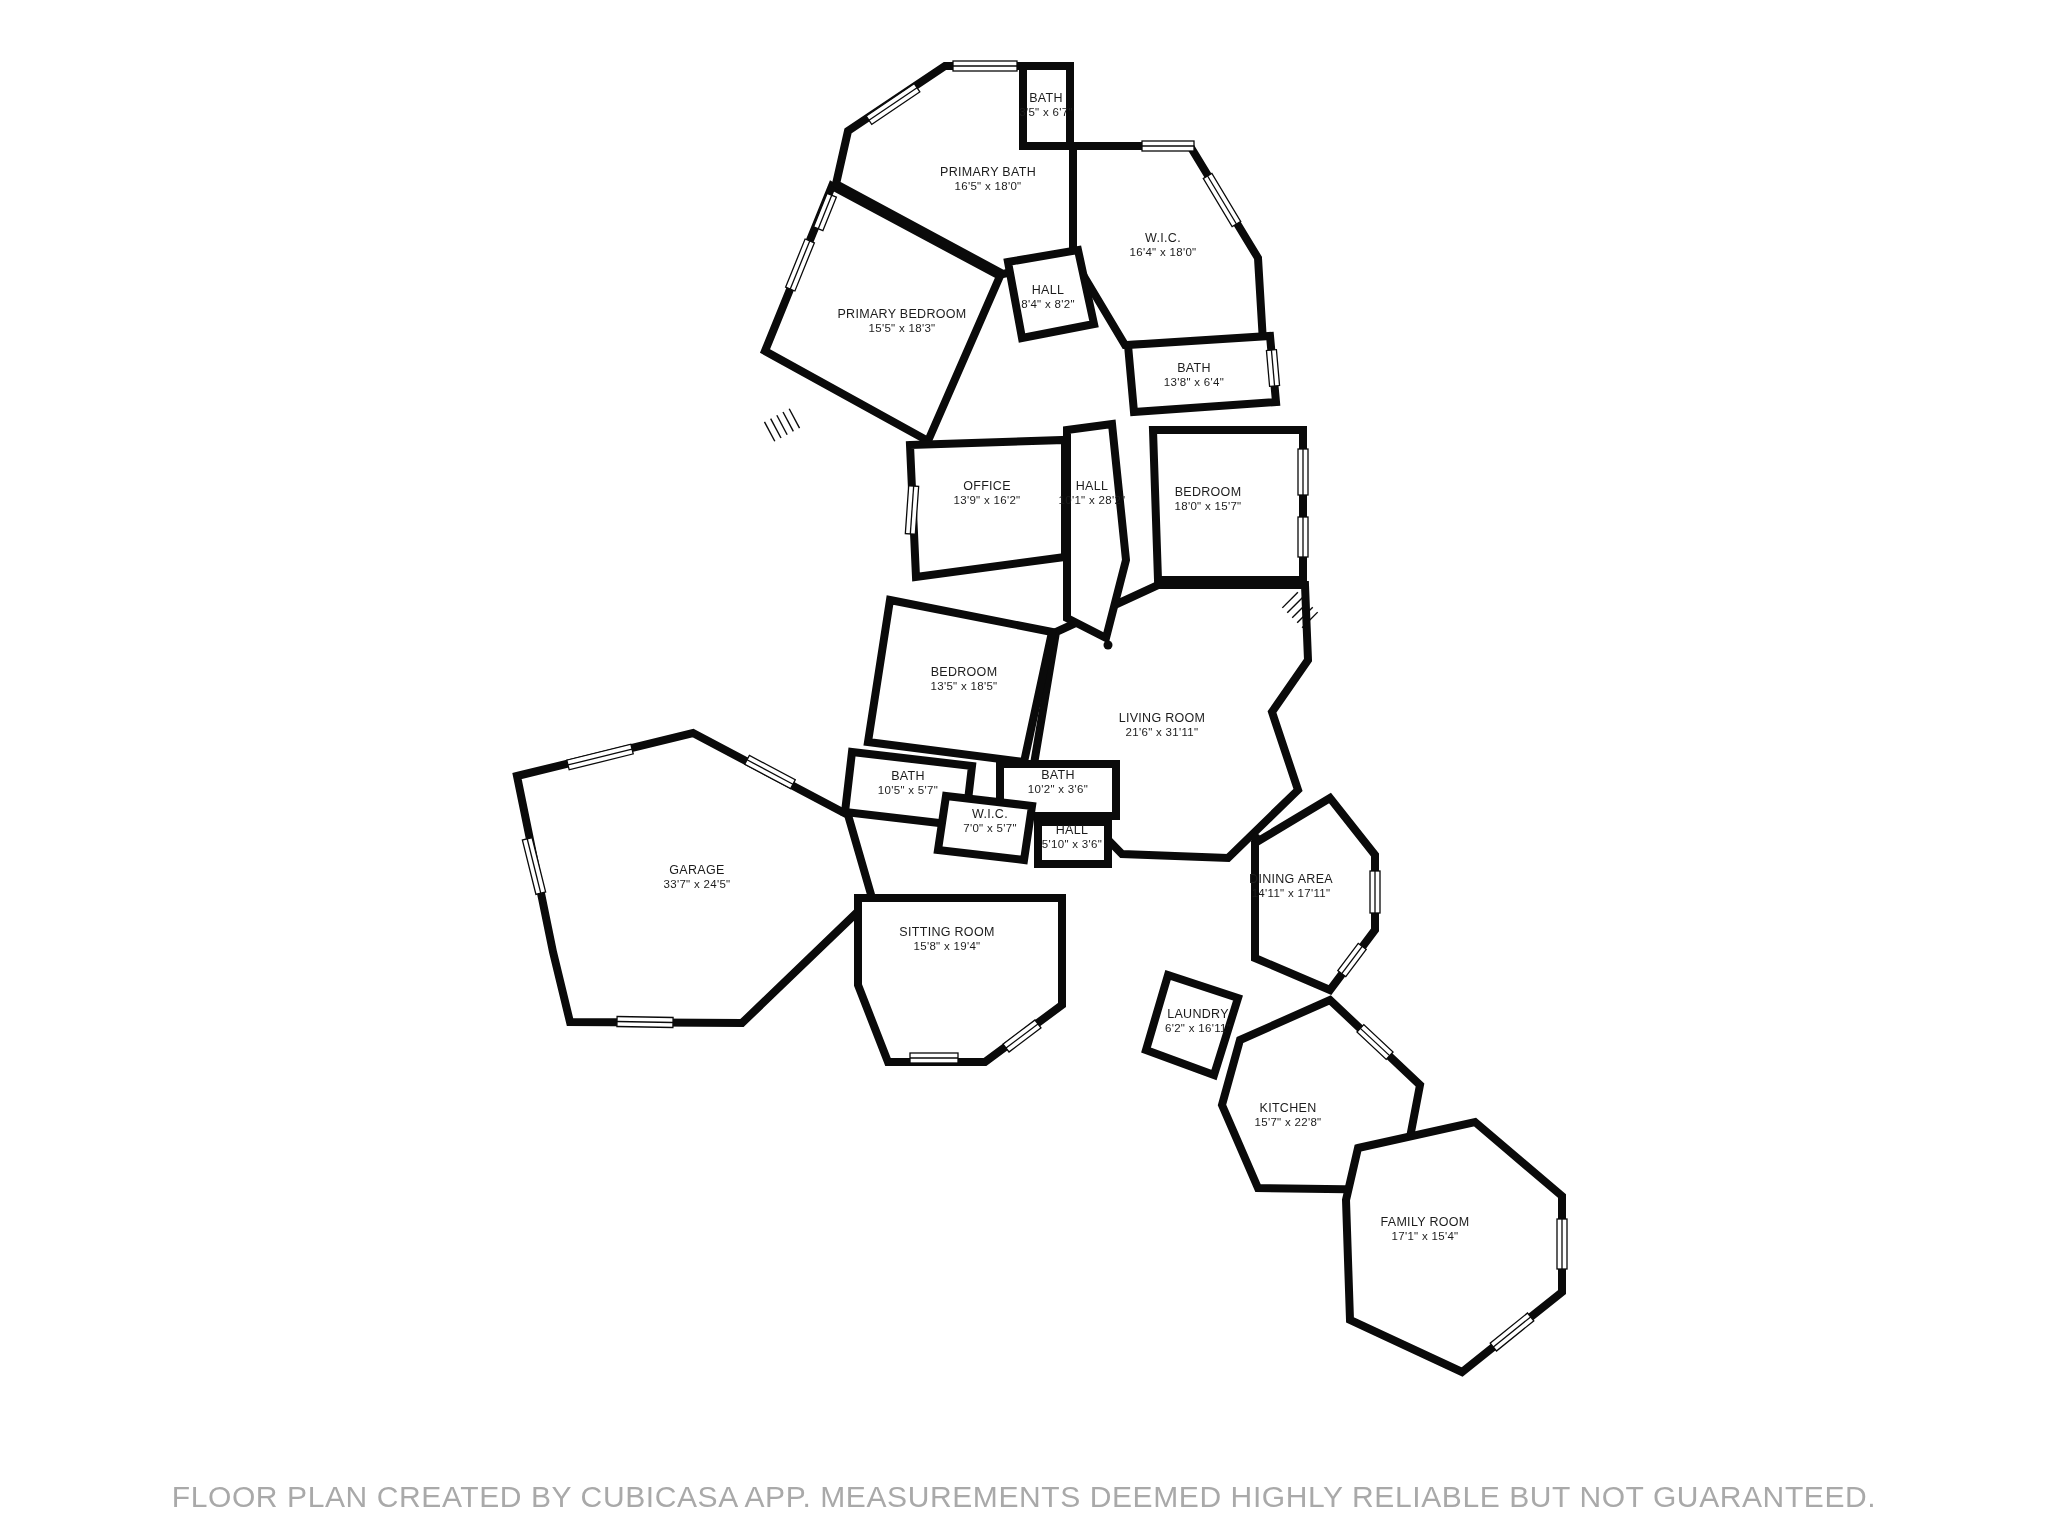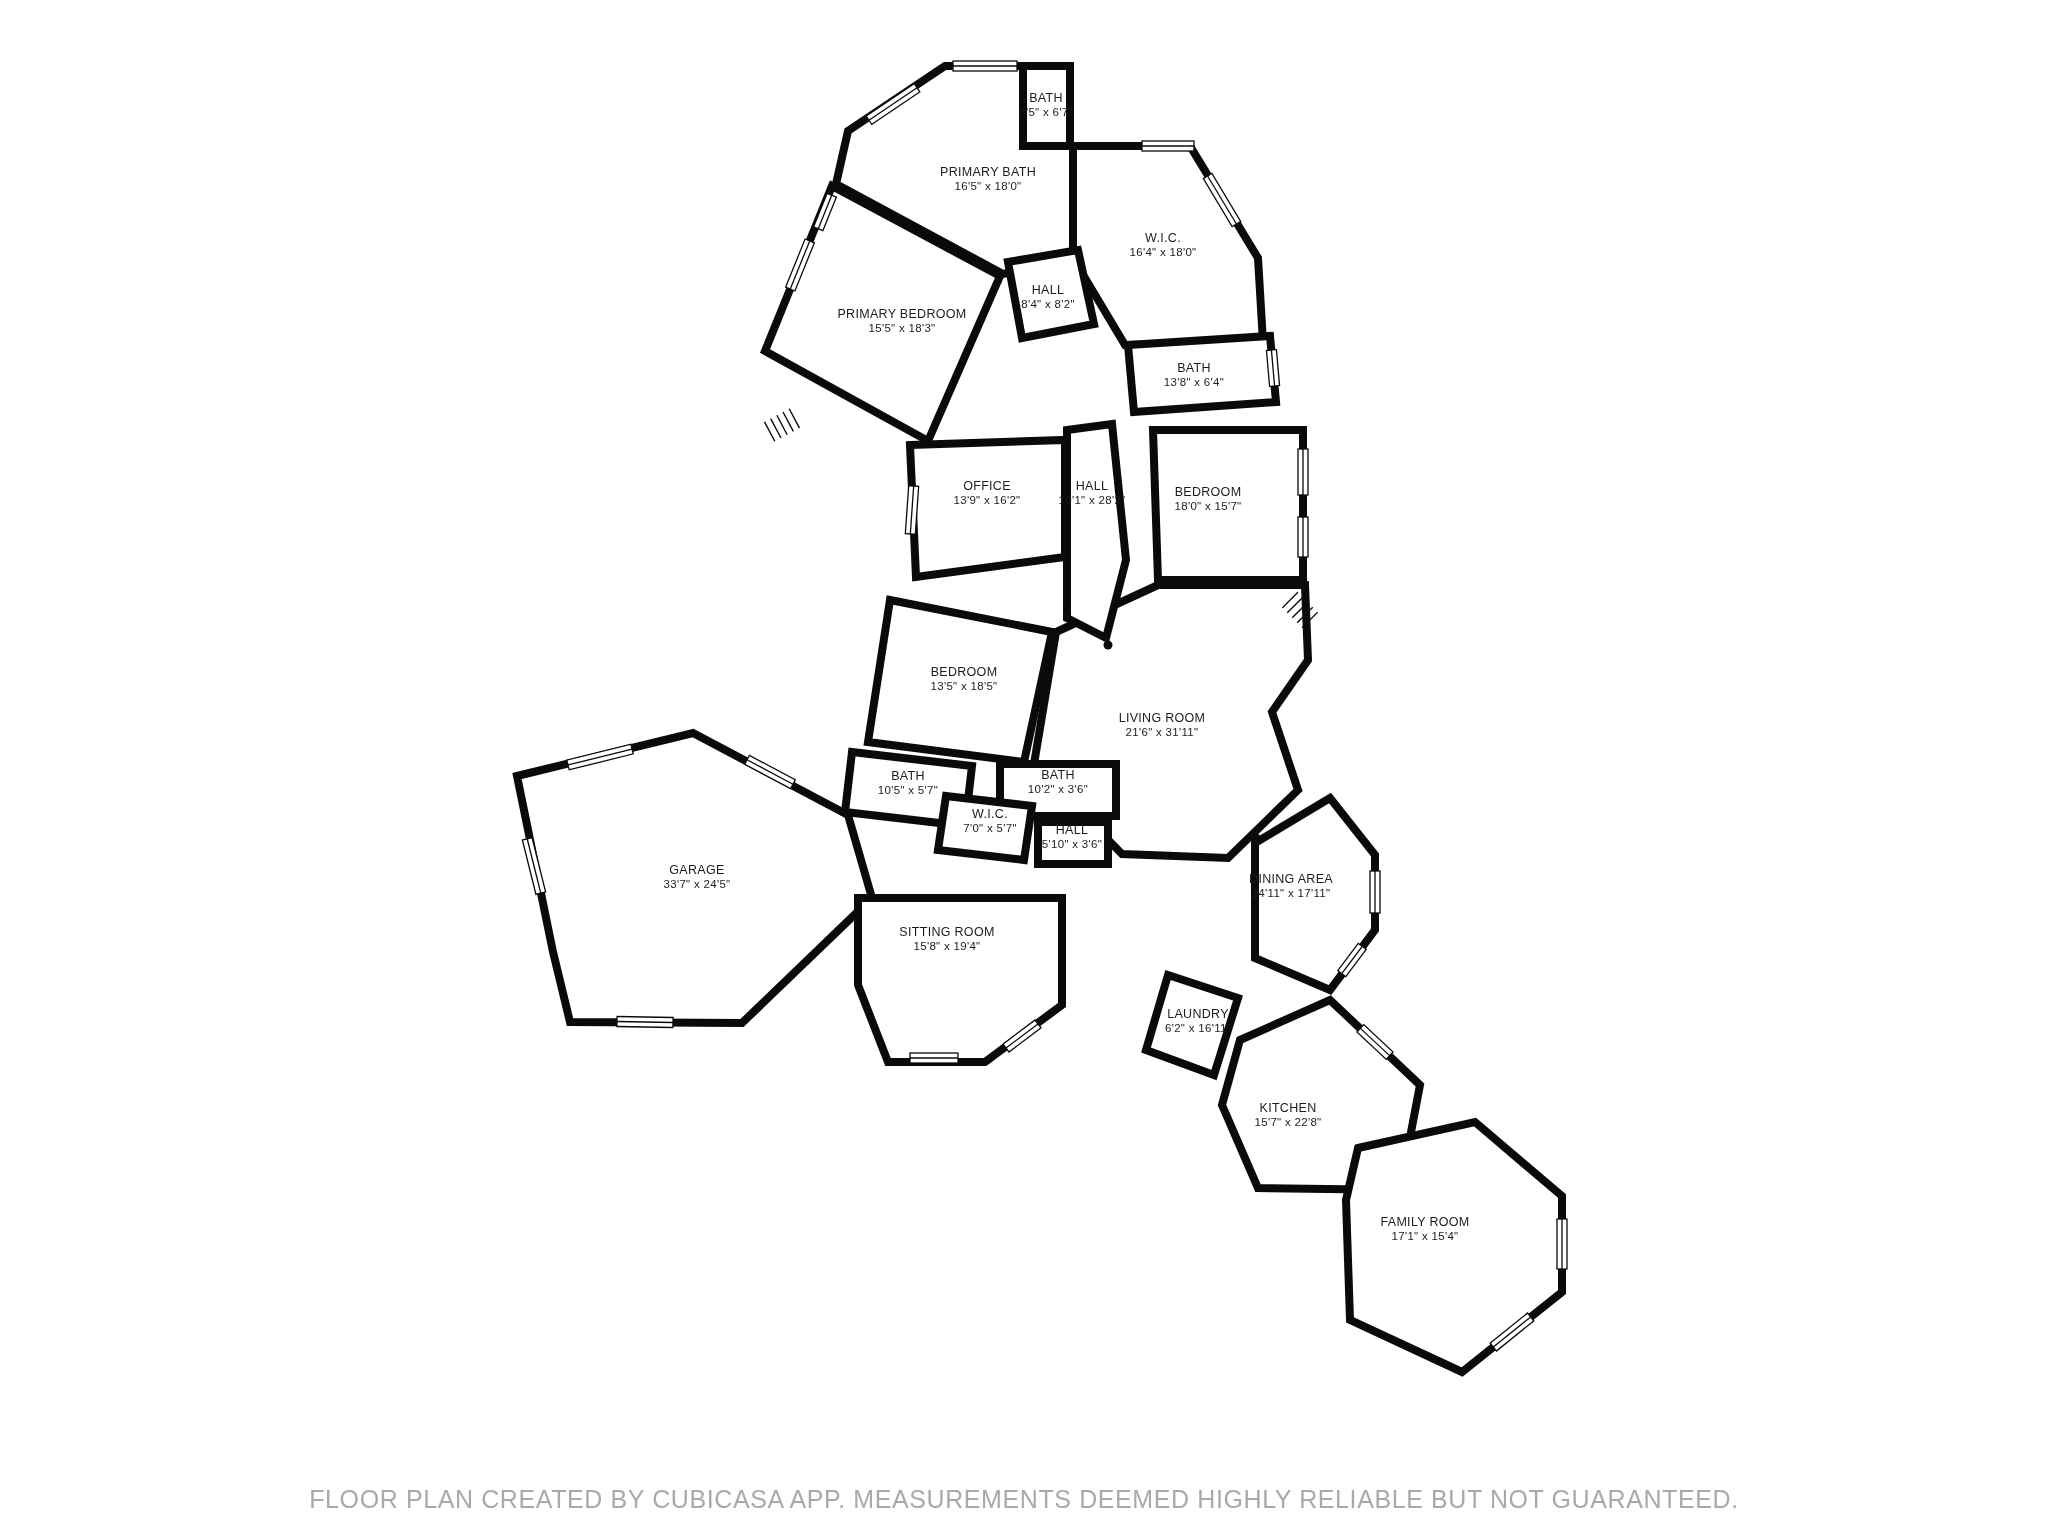--- a/index.html
+++ b/index.html
@@ -4,21 +4,21 @@
 <style>
   html,body{margin:0;padding:0;background:#ffffff;}
   .stage{position:relative;width:2048px;height:1536px;background:#ffffff;overflow:hidden;
          font-family:"Liberation Sans",sans-serif;}
   svg{position:absolute;left:0;top:0;}
   .room-poly{fill:#ffffff;stroke:#0a0a0a;stroke-linejoin:miter;}
   .room-label{fill:#1c1c1c;text-anchor:middle;letter-spacing:.3px;}
   .room-label .nm{font-size:12.5px;}
   .room-label .dm{font-size:11.5px;}
   .footer{position:absolute;left:0;right:0;bottom:22px;text-align:center;
-          font-size:25px;letter-spacing:.6px;color:#a9a9a9;white-space:nowrap;}
+          font-size:30px;letter-spacing:.6px;color:#a9a9a9;white-space:nowrap;}
 </style>
 </head>
 <body>
 
 <div class="stage">
   <svg id="plan-svg" width="2048" height="1536" viewBox="0 0 2048 1536">
       <polygon points="517,776 693,733 848,815 872,898 742,1023 570,1022 553,952" class="room-poly" stroke-width="8" stroke="#0a0a0a"></polygon>
       <polygon points="858,898 1062,898 1062,1005 985,1062 888,1062 858,985" class="room-poly" stroke-width="8" stroke="#0a0a0a"></polygon>
       <polygon points="1158,585 1305,585 1308,660 1272,712 1298,790 1228,858 1122,854 1034,764 1056,632" class="room-poly" stroke-width="8" stroke="#0a0a0a"></polygon>
       <polygon points="1255,843 1330,798 1375,855 1375,930 1330,990 1255,958" class="room-poly" stroke-width="8" stroke="#0a0a0a"></polygon>

